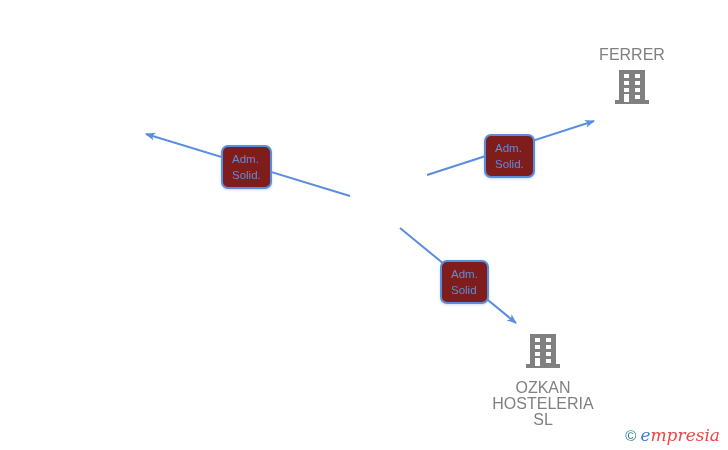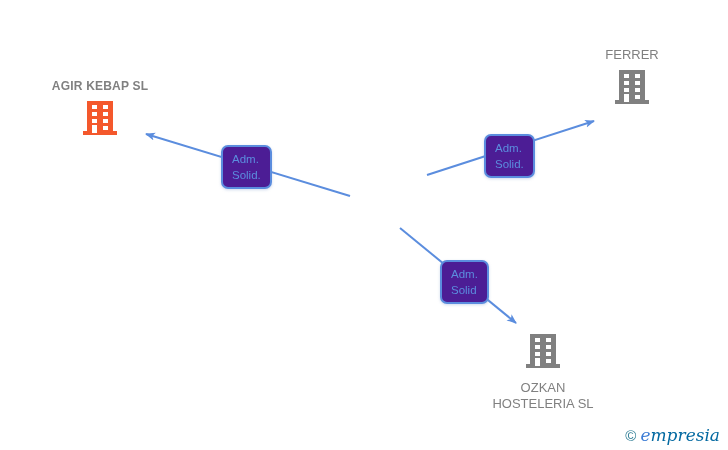--- a/index.html
+++ b/index.html
@@ -20,32 +20,32 @@
   }
   .node {
     position: absolute;
     width: 124px;
     text-align: center;
     z-index: 2;
     cursor: pointer;
   }
   .node-label {
     color: #808080;
-    font-size: 13px;
+    font-size: 16px;
     line-height: 16px;
   }
   .node-label.bold { font-weight: bold; font-size: 12px; letter-spacing: 0.2px; }
   .node-icon { display: inline-block; margin-top: 7px; line-height: 0; }
   .node-icon.orange { color: #f4582c; }
   .node-icon.gray { color: #808080; }
   .icon-first { margin-top: 0; }
   .label-below { margin-top: 7px; }
   .edge-box {
     position: absolute;
-    background: #4c1d95;
+    background: #7f1d1d;
     border: 2px solid #5b8dde;
     border-radius: 7px;
     padding: 4px 9px;
     color: #5b8dde;
     font-size: 11.5px;
     line-height: 16px;
     text-align: left;
     z-index: 3;
     box-shadow: 0 1px 3px rgba(120,150,200,0.35);
   }
@@ -53,55 +53,38 @@
     position: absolute;
     right: 8px;
     bottom: 5px;
     z-index: 2;
     font-size: 15px;
     white-space: nowrap;
   }
   .wm-copy { color: #2e7d95; font-family: "Liberation Sans", sans-serif; }
   .wm-script { font-family: "DejaVu Serif", serif; font-style: italic; font-size: 17px; }
   .wm-e { color: #3a7bd5; }
-  .wm-rest { color: #0369a1; }
+  .wm-rest { color: #ef4444; }
 </style>
 </head>
 <body>
 
 <div class="canvas">
 
   <svg class="edges-layer" width="728" height="450" viewBox="0 0 728 450">
     <defs>
       <marker id="arrowhead" markerWidth="11" markerHeight="9" refX="9" refY="4" orient="auto" markerUnits="userSpaceOnUse">
         <path d="M0,0 L10,4 L0,8 L2.5,4 Z" fill="#5b8dde"></path>
       </marker>
     </defs>
     <line x1="350" y1="196" x2="146" y2="134" stroke="#5b8dde" stroke-width="2" marker-end="url(#arrowhead)"></line>
     <line x1="427" y1="175" x2="594" y2="121" stroke="#5b8dde" stroke-width="2" marker-end="url(#arrowhead)"></line>
     <line x1="400" y1="228" x2="516" y2="323" stroke="#5b8dde" stroke-width="2" marker-end="url(#arrowhead)"></line>
   </svg>
 
-  <div class="node" style="left:38px; top:78px;">
-    <div class="node-label bold">AGIR KEBAP SL</div>
-    <span class="node-icon orange">
-      <svg width="36" height="35" viewBox="0 0 36 35">
-        <rect x="5" y="0" width="26" height="32" fill="currentColor"></rect>
-        <rect x="1" y="30" width="34" height="4" fill="currentColor"></rect>
-        <rect x="10" y="4" width="5" height="4" fill="#fff"></rect>
-        <rect x="21" y="4" width="5" height="4" fill="#fff"></rect>
-        <rect x="10" y="11" width="5" height="4" fill="#fff"></rect>
-        <rect x="21" y="11" width="5" height="4" fill="#fff"></rect>
-        <rect x="10" y="18" width="5" height="4" fill="#fff"></rect>
-        <rect x="21" y="18" width="5" height="4" fill="#fff"></rect>
-        <rect x="21" y="25" width="5" height="4" fill="#fff"></rect>
-        <rect x="10" y="24" width="5" height="8" fill="#fff"></rect>
-      </svg>
-    </span>
-  </div>
 
 
   <div class="node" style="left:570px; top:47px;">
     <div class="node-label">FERRER</div>
     <span class="node-icon gray">
       <svg width="36" height="35" viewBox="0 0 36 35">
         <rect x="5" y="0" width="26" height="32" fill="currentColor"></rect>
         <rect x="1" y="30" width="34" height="4" fill="currentColor"></rect>
         <rect x="10" y="4" width="5" height="4" fill="#fff"></rect>
         <rect x="21" y="4" width="5" height="4" fill="#fff"></rect>

